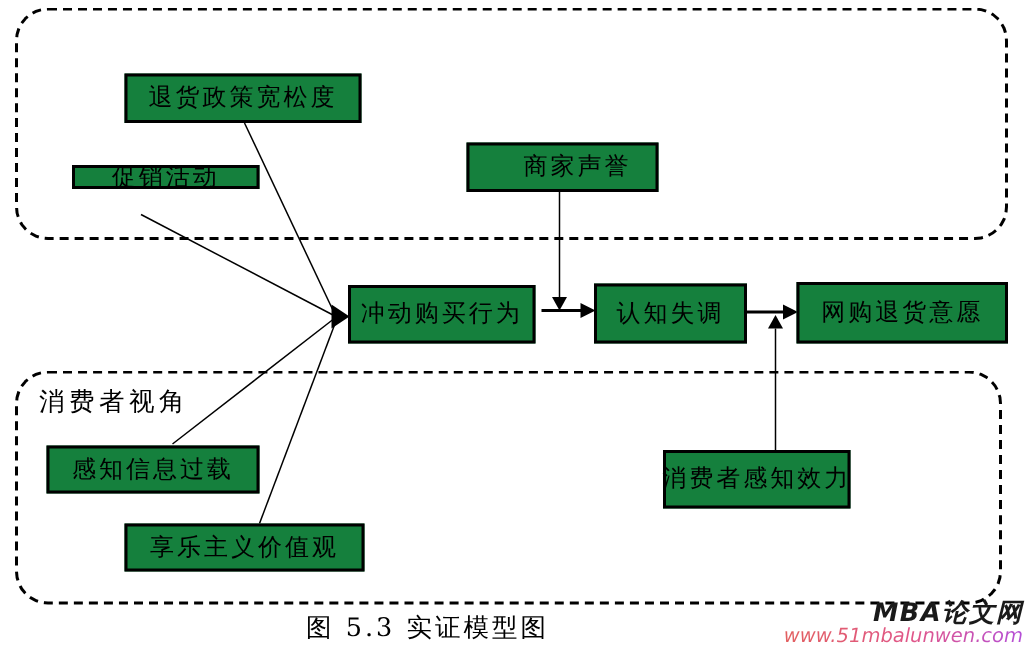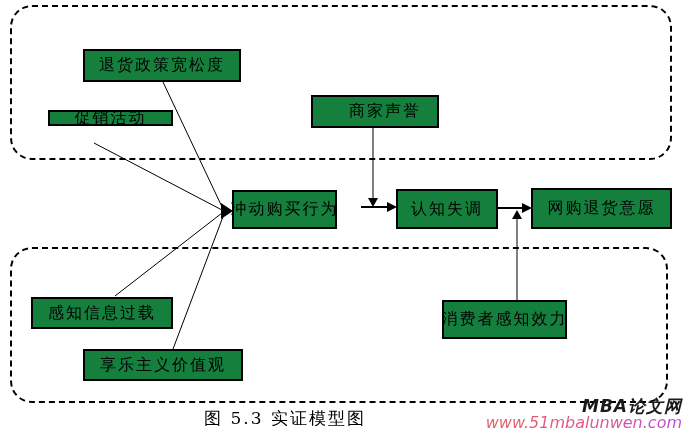--- a/index.html
+++ b/index.html
@@ -20,50 +20,51 @@
   .label-merchant{left:26px;top:11px;}
   .label-consumer{left:26px;top:256px;}
   .node{
     position:absolute;display:flex;align-items:center;justify-content:center;
     background:#15803d;border:2px solid #000;box-sizing:border-box;
     font-size:16px;letter-spacing:2px;white-space:nowrap;z-index:2;
   }
   .n-return-policy{left:83px;top:49px;width:158px;height:33px;}
   .n-promotion{left:31px;top:110px;width:125px;height:16px;margin-left:17px;}
   .n-reputation{left:311px;top:95px;width:128px;height:33px;padding-left:20px;}
-  .n-impulse{left:232px;top:190px;width:105px;height:39px;}
+  .n-impulse{left:232px;top:190px;width:125px;height:39px;}
   .n-dissonance{left:396px;top:189px;width:102px;height:40px;}
   .n-return-intention{left:531px;top:188px;width:141px;height:41px;}
   .n-overload{left:31px;top:297px;width:142px;height:32px;}
   .n-hedonic{left:83px;top:349px;width:160px;height:32px;}
   .n-efficacy{left:442px;top:300px;width:125px;height:39px;}
   .caption{
     position:absolute;left:120px;top:407px;width:330px;text-align:center;
     font-size:17px;letter-spacing:2px;z-index:3;
   }
   .watermark{
     position:absolute;right:2px;bottom:1px;text-align:right;z-index:3;
     font-family:"DejaVu Sans","Liberation Sans",sans-serif;font-style:italic;
   }
   .wm-brand{font-size:17px;font-weight:bold;color:#1a1a1a;line-height:1.0;letter-spacing:1px;}
-  .wm-url{font-size:16px;line-height:1.05;color:#e0566a;}
+  .wm-url{font-size:13px;line-height:1.05;color:#e0566a;}
   @supports ((-webkit-background-clip:text) or (background-clip:text)){
     .wm-url{
       background:linear-gradient(90deg,#e26060 0%,#e0568a 55%,#b44fd8 100%);
       -webkit-background-clip:text;background-clip:text;color:transparent;
     }
   }
 </style>
 </head>
 <body>
 
 <div class="page">
 
   <div class="group group-merchant"></div>
   <div class="group group-consumer"></div>
+  <span class="group-label label-consumer">消费者视角</span>
 
   <svg class="overlay" width="684" height="433" viewBox="0 0 684 433">
     <g stroke="#000" fill="none">
       <line x1="163" y1="82" x2="223" y2="209" stroke-width="1"></line>
       <line x1="94" y1="143" x2="222" y2="210" stroke-width="1"></line>
       <line x1="115" y1="296" x2="222" y2="213" stroke-width="1"></line>
       <line x1="173" y1="349" x2="224" y2="214" stroke-width="1"></line>
       <line x1="361" y1="207" x2="388" y2="207" stroke-width="2"></line>
       <line x1="498" y1="208" x2="523" y2="208" stroke-width="2"></line>
       <line x1="373" y1="128" x2="373" y2="199" stroke-width="1"></line>

